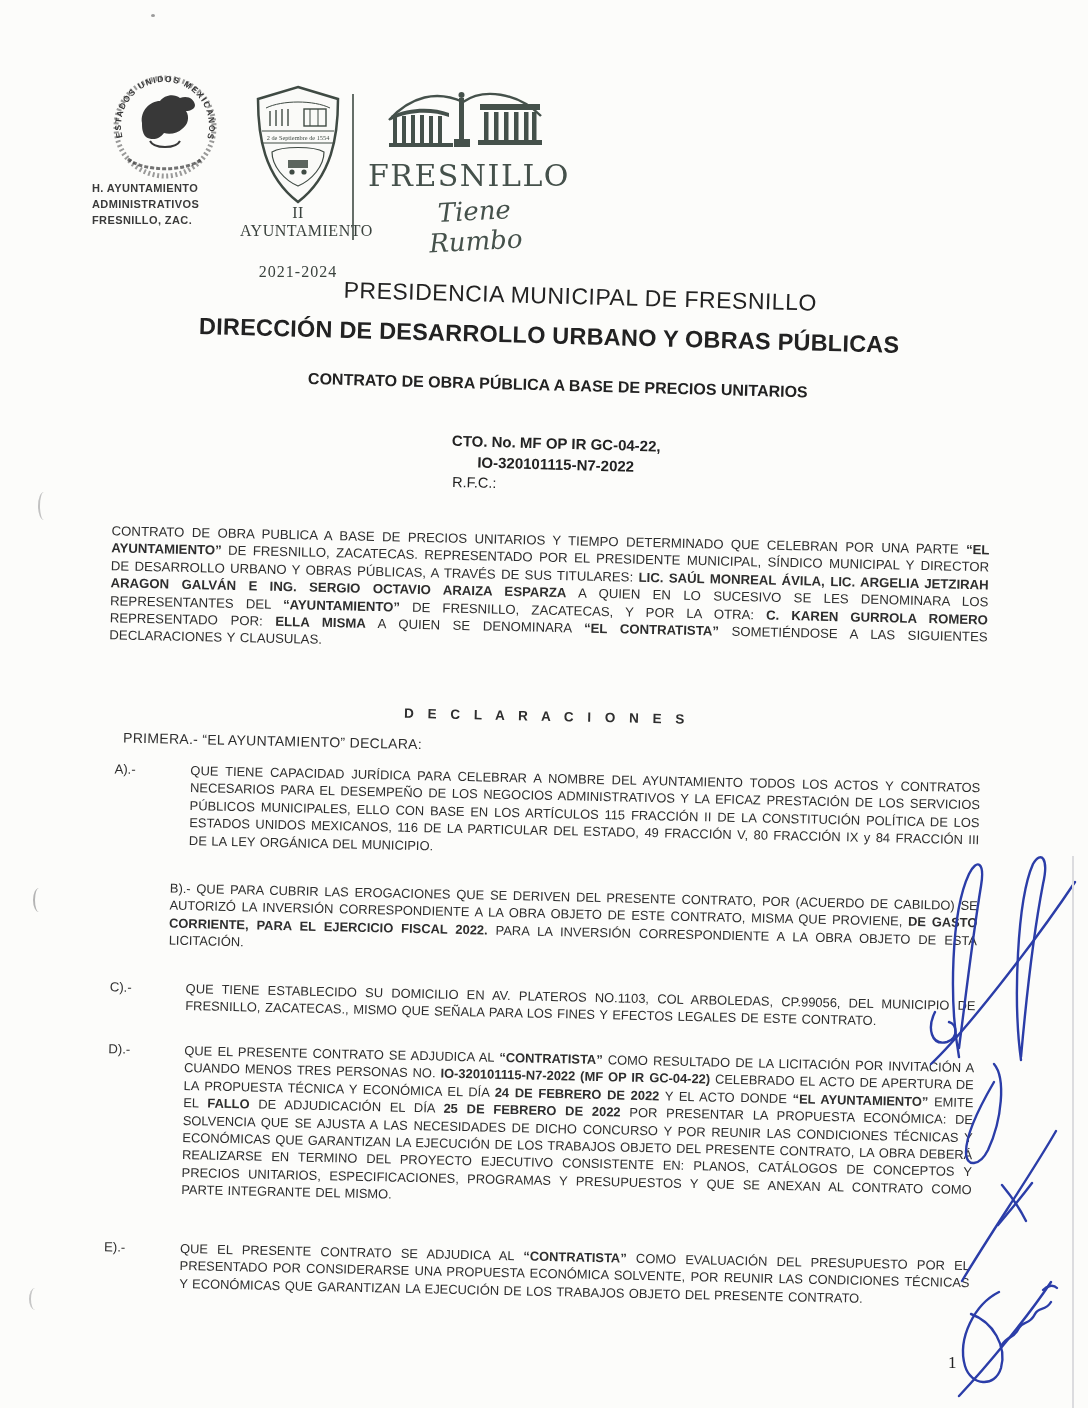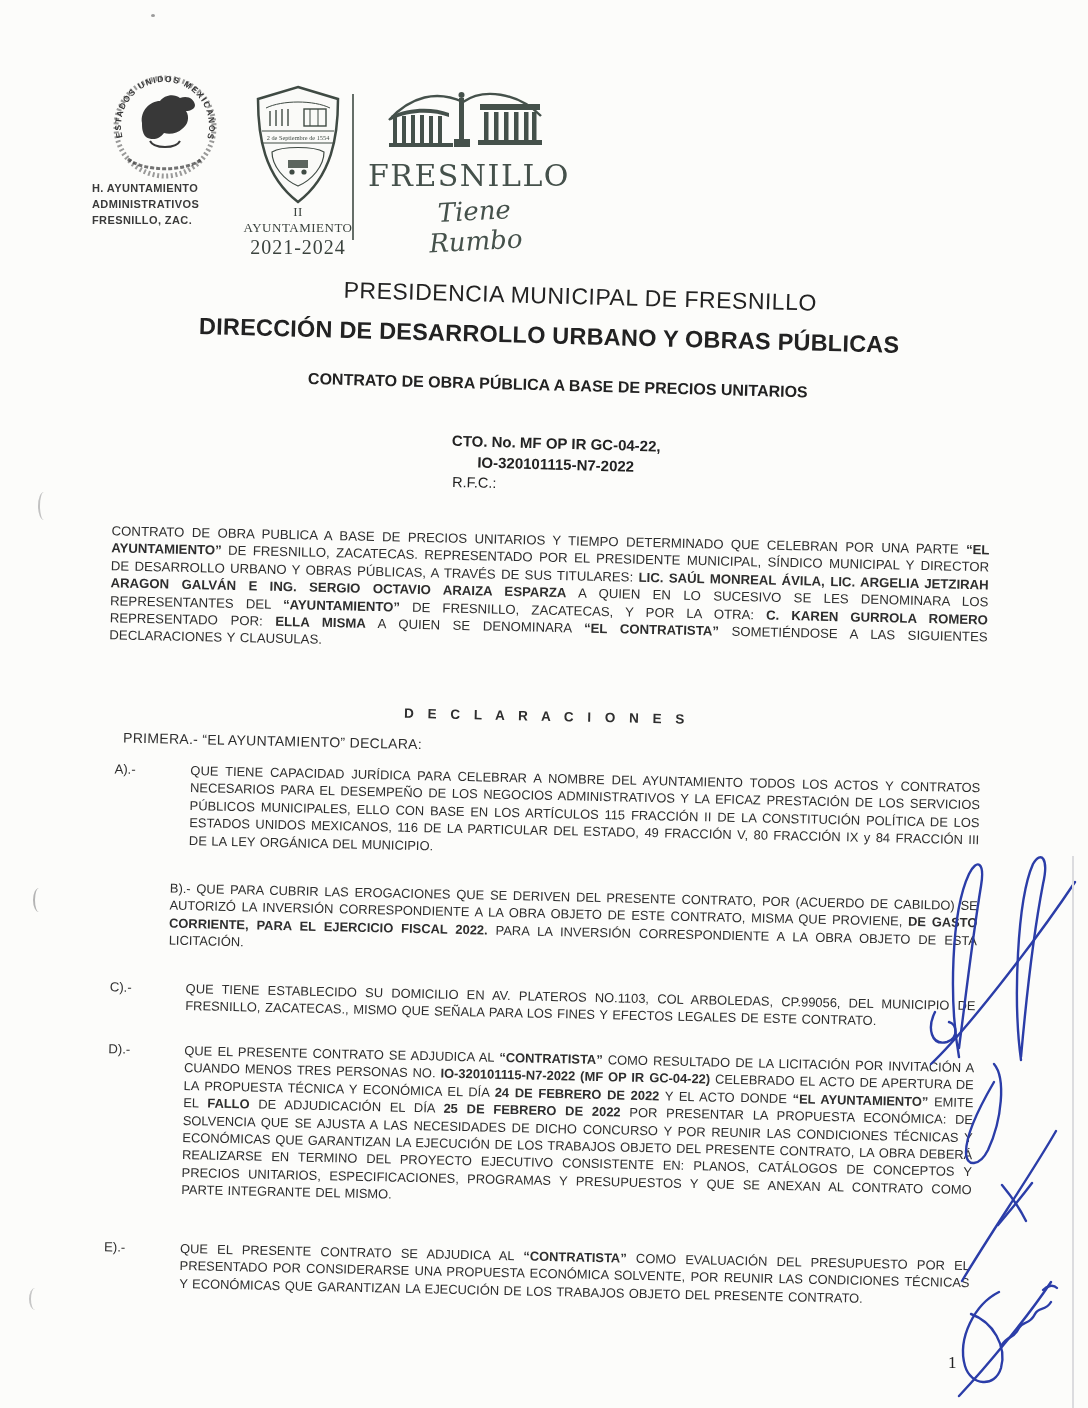--- a/index.html
+++ b/index.html
@@ -6,22 +6,22 @@
   .page{position:relative;width:1088px;height:1408px;background:#fcfcfa;overflow:hidden;
         font-family:"Liberation Sans",sans-serif;color:var(--ink,#2e2e2e);}
   .b{font-weight:bold;}
   
   .hdr-seal{position:absolute;left:98px;top:68px;width:134px;height:118px;color:#383838;}
   .seal-cap{position:absolute;left:92px;top:180px;width:148px;text-align:left;
             font-size:11px;font-weight:bold;letter-spacing:.4px;line-height:16px;color:#3a3a3a;}
   .hdr-shield{position:absolute;left:252px;top:84px;width:92px;height:122px;color:#3f4a43;}
   .shield-cap{position:absolute;left:240px;top:204px;width:116px;text-align:center;color:#3a423d;
               font-family:"Liberation Serif",serif;}
-  .shield-cap .l1{font-size:13px;letter-spacing:.5px;}
-  .shield-cap .l2{font-size:20px;letter-spacing:1px;}
+  .shield-cap .l1{font-size:16px;letter-spacing:.5px;}
+  .shield-cap .l2{font-size:16px;letter-spacing:1px;margin-top:23px;}
   .hdr-divider{position:absolute;left:352px;top:94px;width:2px;height:146px;background:#4a554e;opacity:.85;}
   .hdr-brand-art{position:absolute;left:385px;top:86px;width:160px;height:78px;color:var(--logo,#45514b);}
   .brand-word{position:absolute;left:368px;top:158px;width:200px;text-align:right;
               font-family:"DejaVu Serif",serif;font-size:30px;letter-spacing:1.5px;color:var(--logo,#45514b);}
   .brand-tag{position:absolute;left:400px;top:196px;width:150px;text-align:center;
              font-family:"DejaVu Serif",serif;font-style:italic;font-size:26px;
              transform:rotate(-3deg);color:var(--logo,#45514b);}
   
   .title-rot{position:absolute;left:0;top:262px;width:1088px;transform:rotate(1.55deg);transform-origin:90px 0;}
   .title-rot>div{position:absolute;left:112px;width:878px;text-align:center;color:#222;}

